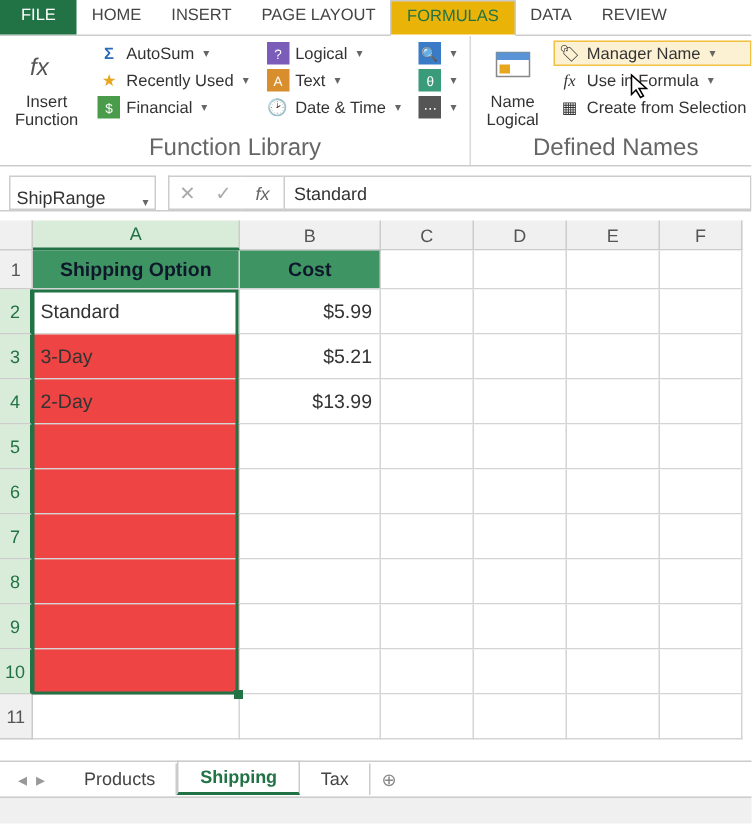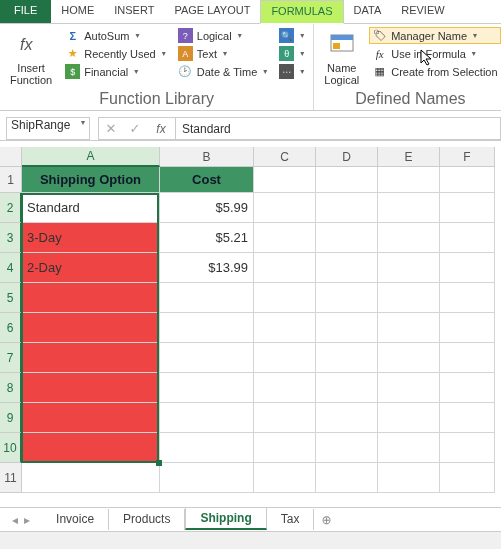--- a/index.html
+++ b/index.html
@@ -2,39 +2,39 @@
 <html><head>
 <meta charset="utf-8">
 <style>
 * { margin: 0; padding: 0; box-sizing: border-box; font-family: 'Segoe UI', Tahoma, sans-serif; }
 body { background: #fff; width: 501px; height: 549px; overflow: hidden; font-size: 12px; color: #333; }
 
 
 .tabs { display: flex; background: #fff; height: 23px; border-bottom: 0; }
 .tab { padding: 4px 10px 3px; font-size: 11px; color: #444; cursor: pointer; text-transform: uppercase; }
 .tab.file { background: #217346; color: #fff; padding: 4px 14px; }
-.tab.active { color: #217346; border: 1px solid #ccc; border-bottom: 1px solid #fff; background: #bef264; margin-bottom: -1px; }
+.tab.active { color: #217346; border: 1px solid #ccc; border-bottom: 1px solid #fff; background: #eab308; margin-bottom: -1px; }
 
 
 .ribbon { display: flex; background: #fff; border: 1px solid #ccc; border-left: 0; border-right: 0; height: 88px; }
 .ribbon-group { border-right: 1px solid #d9d9d9; padding: 3px 6px 2px; display: flex; flex-direction: column; justify-content: space-between; }
 .ribbon-group-label { text-align: center; font-size: 16px; color: #666; padding-top: 2px; }
 .ribbon-content { display: flex; gap: 6px; flex: 1; }
 .big-btn { display: flex; flex-direction: column; align-items: center; justify-content: center; padding: 2px 4px; cursor: pointer; gap: 2px; }
 .big-btn .icon { width: 30px; height: 30px; display: flex; align-items: center; justify-content: center; }
 .big-btn .lbl { font-size: 11px; color: #333; text-align: center; line-height: 12px; }
 .btn-col { display: flex; flex-direction: column; gap: 1px; }
 .small-btn { display: flex; align-items: center; gap: 4px; padding: 1px 3px; font-size: 11px; cursor: pointer; white-space: nowrap; }
 .small-btn.active { border: 1px solid #f0c143; background: #fdf1d4; padding: 0px 2px; }
 .dd { font-size: 8px; color: #666; margin-left: 2px; }
 .icon-box { width: 15px; height: 15px; display: inline-flex; align-items: center; justify-content: center; font-size: 11px; }
 
 
 .formula-bar { display: flex; align-items: stretch; height: 24px; border-bottom: 1px solid #ccc; margin-top: 6px; }
-.name-box { width: 84px; border: 1px solid #ccc; display: flex; align-items: flex-start; padding: 0 4px; font-size: 12px; justify-content: space-between; margin-left: 6px; }
+.name-box { width: 98px; border: 1px solid #ccc; display: flex; align-items: flex-end; padding: 0 4px; font-size: 12px; justify-content: space-between; margin-left: 6px; }
 .fb-sep { width: 8px; }
 .fb-btns { display: flex; align-items: center; border: 1px solid #ccc; border-right: 0; }
 .fb-btn { width: 24px; display: flex; align-items: center; justify-content: center; color: #aaa; font-size: 13px; }
 .fb-fx { width: 28px; display: flex; align-items: center; justify-content: center; font-style: italic; color: #666; border: 1px solid #ccc; border-right: 0; border-left: 0; }
 .fb-input { flex: 1; border: 1px solid #ccc; display: flex; align-items: center; padding: 0 6px; font-size: 12px; }
 
 
 .grid-wrap { position: relative; margin-top: 6px; }
 .corner { position: absolute; left: 0; top: 0; width: 22px; height: 20px; border: 1px solid #ccc; border-top: 0; border-left: 0; background: #f0f0f0; }
 .col-headers { display: flex; height: 20px; margin-left: 22px; }
@@ -311,20 +311,19 @@
   <div class="selection-border" style="left:21px;top:46px;width:138px;height:270px"></div>
   <div class="sel-handle" style="left:156px;top:313px"></div>
 </div>
 
 <div class="sheet-area">
   <div class="sheet-nav">
     <span>◂</span>
     <span>▸</span>
   </div>
   <div class="sheet-tabs">
-    <div class="sheet-tab">Invoice</div>
     <div class="sheet-tab">Products</div>
     <div class="sheet-tab active">Shipping</div>
     <div class="sheet-tab">Tax</div>
   </div>
   <div class="sheet-add">⊕</div>
 </div>
 <div class="scroll-h"></div>
 
 </body></html>

